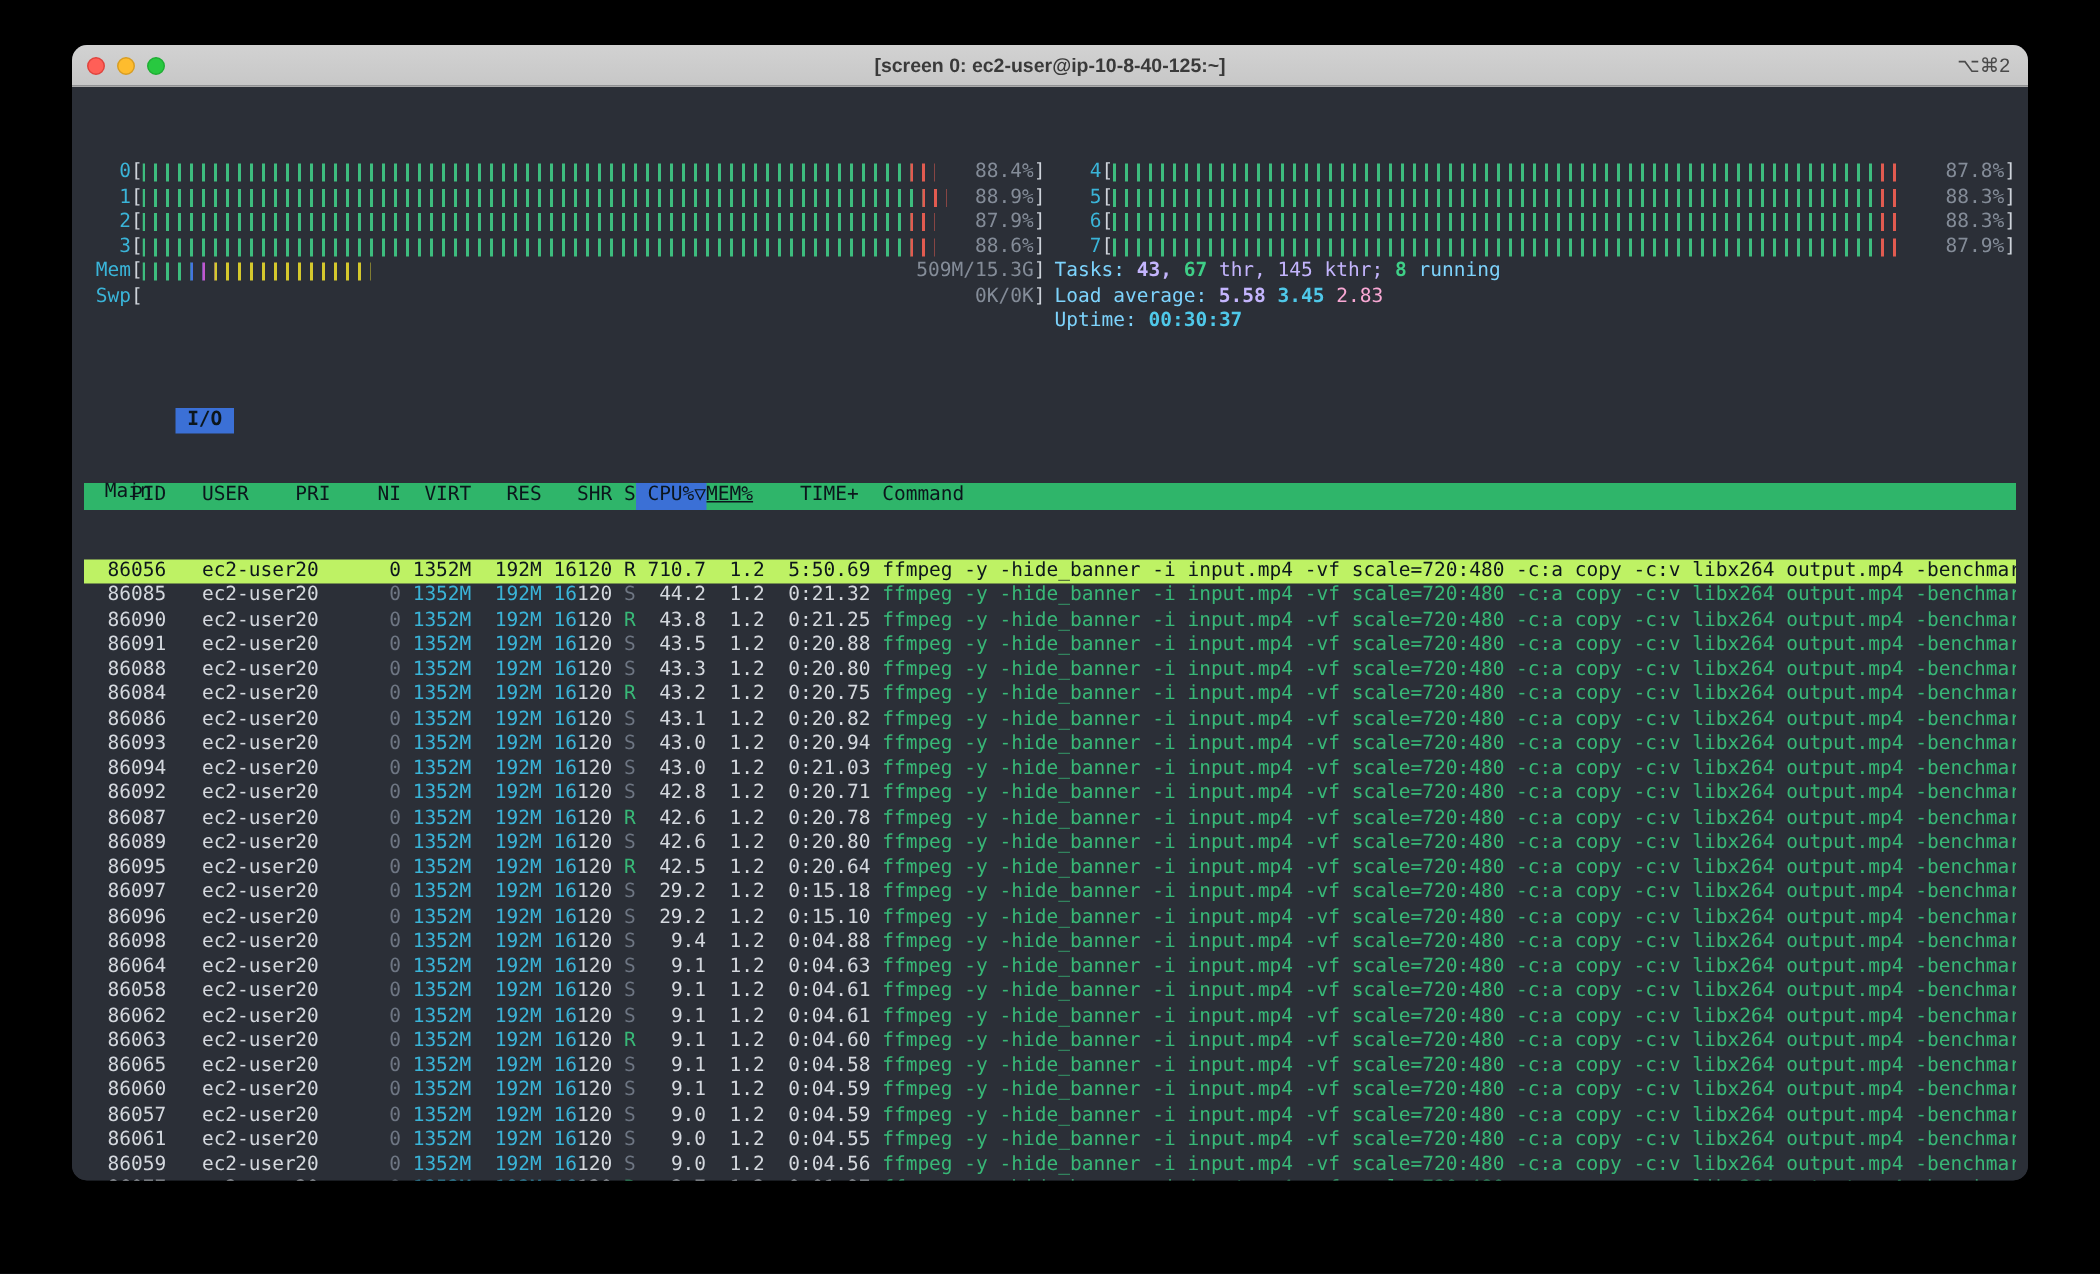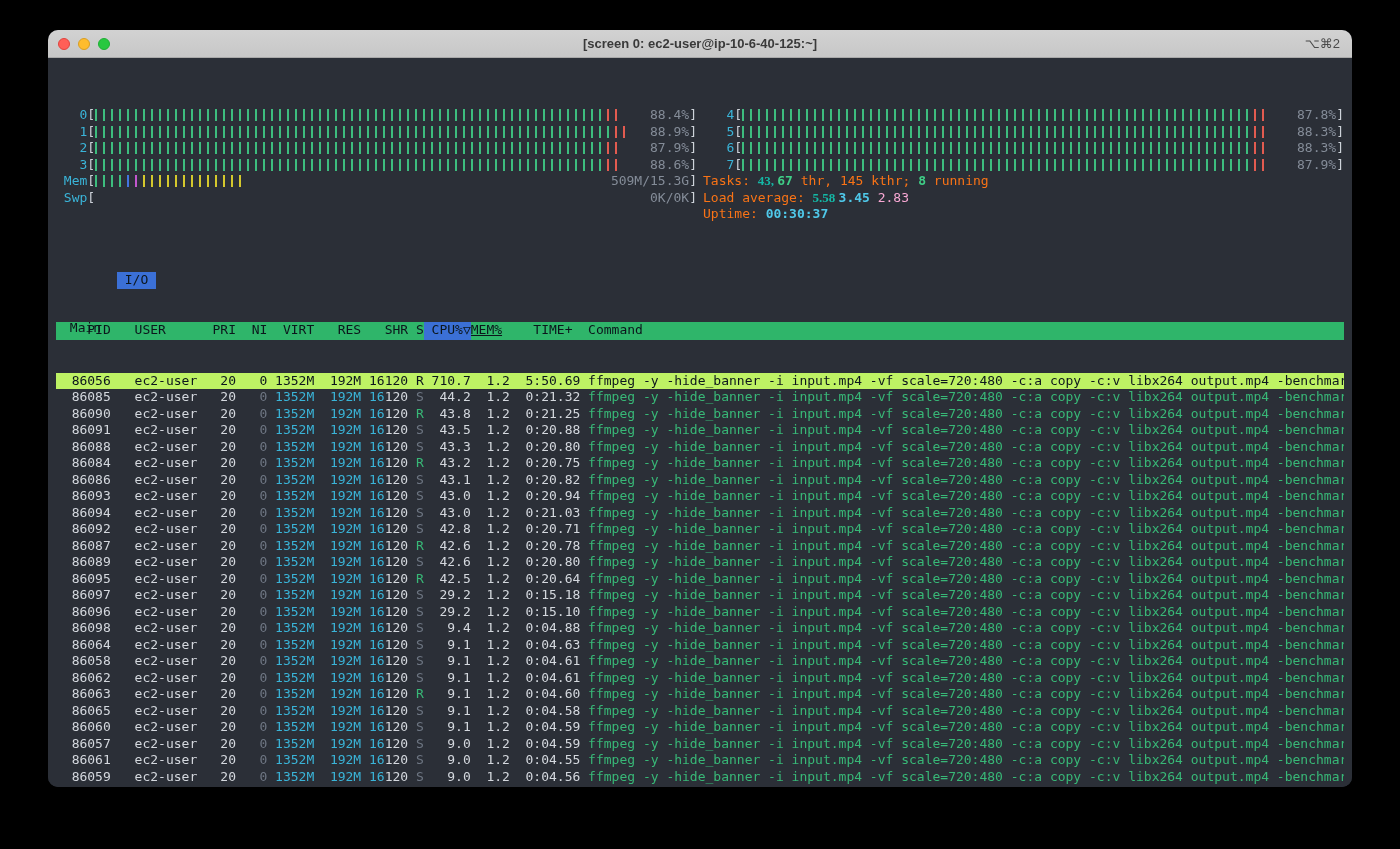--- a/index.html
+++ b/index.html
@@ -37,44 +37,44 @@
   
   .meters { display:grid; grid-template-columns:1fr 1fr; column-gap:6px; }
   .mline { display:flex; height:16.5px; align-items:center; }
   .mlabel { width:4ch; text-align:right; color:#3ab4d8; flex:0 0 auto; }
   .bracket { color:#ced3da; flex:0 0 auto; }
   .mtrack { flex:1 1 auto; position:relative; height:16.5px; overflow:hidden; }
   .mseg { position:relative; display:inline-block; height:12px; margin-top:2px; vertical-align:top; }
   .mvalue { position:absolute; right:0; top:0; color:#848c98; }
 
   .statusline { height:16.5px; white-space:pre; }
-  .c-cyan { color:#f97316; }
-  .c-wb { color:#14b8a6; font-weight:bold;font-family:Liberation Serif, serif; }
+  .c-cyan { color:#7dd3fc; }
+  .c-wb { color:#c4b5fd; font-weight:bold; }
   .c-gb { color:#3fcf87; font-weight:bold; }
-  .c-dim { color:#f97316; }
+  .c-dim { color:#c4b5fd; }
   .c-cyb { color:#4fc8e9; font-weight:bold; }
   .c-cyd { color:#f9a8d4; }
 
   
   .tabs { display:flex; height:16.5px; margin-top:16.5px; }
   .tab { padding:0 1ch; color:#0c161c; margin-right:8px; cursor:default; }
   .tab.active { background:#2fb56a; margin-left:6px;margin-top:48px; }
-  .tab.inactive { background:#3b70d6; }
+  .tab.inactive { background:#3b70d6;font-weight:bold; }
 
   
   .thead { display:flex; height:18px; background:#2fb56a; color:#0c161c; }
   .rows-wrap { }
   .prow { display:flex; height:16.5px; }
   .prow.sel { background:#bef264; }
   .prow.sel span, .prow.sel div { color:#0c161c !important; }
 
   .cell { white-space:pre; overflow:hidden; flex:0 0 auto; }
   .c-pid  { width:7ch;  text-align:right; }
   .c-user { width:10ch; text-align:left; margin-left:1ch;padding-left:16px; }
-  .c-pri  { width:5ch;  text-align:right; }
+  .c-pri  { width:5ch;  }
   .c-ni   { width:4ch;  text-align:right; }
   .c-virt { width:6ch;  text-align:right; }
   .c-res  { width:6ch;  text-align:right; }
   .c-shr  { width:6ch;  text-align:right; }
   .c-s    { width:2ch;  text-align:right; }
   .c-cpu  { width:6ch;  text-align:right; }
   .c-mem  { width:5ch;  text-align:right; }
   .c-time { width:9ch;  text-align:right; }
   .c-cmd  { flex:1 1 auto; text-align:left; margin-left:1ch; }
   .thead .c-mem { text-align:left;text-decoration:underline; }
@@ -89,21 +89,21 @@
 </head>
 <body>
 
 <div class="window">
   <div class="titlebar">
     <div class="traffic">
       <span class="tl red"></span>
       <span class="tl yellow"></span>
       <span class="tl green"></span>
     </div>
-    <div class="tb-title">[screen 0: ec2-user@ip-10-6-40-125:~]</div>
+    <div class="tb-title">[screen 0: ec2-user@ip-10-8-40-125:~]</div>
     <div class="tb-right">⌥⌘2</div>
   </div>
 
   <div class="term">
     <div class="meters" id="meters"><div><div class="mline"><span class="mlabel">0</span><span class="bracket">[</span><span class="mtrack"><span class="mseg" style="width: 512px; background: repeating-linear-gradient(90deg, rgb(61, 189, 126) 0px, rgb(61, 189, 126) 2px, transparent 2px, transparent 8px);"></span><span class="mseg" style="width: 16px; background: repeating-linear-gradient(90deg, rgb(226, 91, 80) 0px, rgb(226, 91, 80) 2px, transparent 2px, transparent 8px);"></span><span class="mvalue">88.4%</span></span><span class="bracket">]</span></div><div class="mline"><span class="mlabel">1</span><span class="bracket">[</span><span class="mtrack"><span class="mseg" style="width: 520px; background: repeating-linear-gradient(90deg, rgb(61, 189, 126) 0px, rgb(61, 189, 126) 2px, transparent 2px, transparent 8px);"></span><span class="mseg" style="width: 16px; background: repeating-linear-gradient(90deg, rgb(226, 91, 80) 0px, rgb(226, 91, 80) 2px, transparent 2px, transparent 8px);"></span><span class="mvalue">88.9%</span></span><span class="bracket">]</span></div><div class="mline"><span class="mlabel">2</span><span class="bracket">[</span><span class="mtrack"><span class="mseg" style="width: 512px; background: repeating-linear-gradient(90deg, rgb(61, 189, 126) 0px, rgb(61, 189, 126) 2px, transparent 2px, transparent 8px);"></span><span class="mseg" style="width: 16px; background: repeating-linear-gradient(90deg, rgb(226, 91, 80) 0px, rgb(226, 91, 80) 2px, transparent 2px, transparent 8px);"></span><span class="mvalue">87.9%</span></span><span class="bracket">]</span></div><div class="mline"><span class="mlabel">3</span><span class="bracket">[</span><span class="mtrack"><span class="mseg" style="width: 512px; background: repeating-linear-gradient(90deg, rgb(61, 189, 126) 0px, rgb(61, 189, 126) 2px, transparent 2px, transparent 8px);"></span><span class="mseg" style="width: 16px; background: repeating-linear-gradient(90deg, rgb(226, 91, 80) 0px, rgb(226, 91, 80) 2px, transparent 2px, transparent 8px);"></span><span class="mvalue">88.6%</span></span><span class="bracket">]</span></div><div class="mline"><span class="mlabel">Mem</span><span class="bracket">[</span><span class="mtrack"><span class="mseg" style="width: 32px; background: repeating-linear-gradient(90deg, rgb(61, 189, 126) 0px, rgb(61, 189, 126) 2px, transparent 2px, transparent 8px);"></span><span class="mseg" style="width: 8px; background: repeating-linear-gradient(90deg, rgb(67, 117, 224) 0px, rgb(67, 117, 224) 2px, transparent 2px, transparent 8px);"></span><span class="mseg" style="width: 8px; background: repeating-linear-gradient(90deg, rgb(194, 87, 206) 0px, rgb(194, 87, 206) 2px, transparent 2px, transparent 8px);"></span><span class="mseg" style="width: 104px; background: repeating-linear-gradient(90deg, rgb(212, 200, 45) 0px, rgb(212, 200, 45) 2px, transparent 2px, transparent 8px);"></span><span class="mvalue">509M/15.3G</span></span><span class="bracket">]</span></div><div class="mline"><span class="mlabel">Swp</span><span class="bracket">[</span><span class="mtrack"><span class="mvalue">0K/0K</span></span><span class="bracket">]</span></div></div><div><div class="mline"><span class="mlabel">4</span><span class="bracket">[</span><span class="mtrack"><span class="mseg" style="width: 512px; background: repeating-linear-gradient(90deg, rgb(61, 189, 126) 0px, rgb(61, 189, 126) 2px, transparent 2px, transparent 8px);"></span><span class="mseg" style="width: 16px; background: repeating-linear-gradient(90deg, rgb(226, 91, 80) 0px, rgb(226, 91, 80) 2px, transparent 2px, transparent 8px);"></span><span class="mvalue">87.8%</span></span><span class="bracket">]</span></div><div class="mline"><span class="mlabel">5</span><span class="bracket">[</span><span class="mtrack"><span class="mseg" style="width: 512px; background: repeating-linear-gradient(90deg, rgb(61, 189, 126) 0px, rgb(61, 189, 126) 2px, transparent 2px, transparent 8px);"></span><span class="mseg" style="width: 16px; background: repeating-linear-gradient(90deg, rgb(226, 91, 80) 0px, rgb(226, 91, 80) 2px, transparent 2px, transparent 8px);"></span><span class="mvalue">88.3%</span></span><span class="bracket">]</span></div><div class="mline"><span class="mlabel">6</span><span class="bracket">[</span><span class="mtrack"><span class="mseg" style="width: 512px; background: repeating-linear-gradient(90deg, rgb(61, 189, 126) 0px, rgb(61, 189, 126) 2px, transparent 2px, transparent 8px);"></span><span class="mseg" style="width: 16px; background: repeating-linear-gradient(90deg, rgb(226, 91, 80) 0px, rgb(226, 91, 80) 2px, transparent 2px, transparent 8px);"></span><span class="mvalue">88.3%</span></span><span class="bracket">]</span></div><div class="mline"><span class="mlabel">7</span><span class="bracket">[</span><span class="mtrack"><span class="mseg" style="width: 512px; background: repeating-linear-gradient(90deg, rgb(61, 189, 126) 0px, rgb(61, 189, 126) 2px, transparent 2px, transparent 8px);"></span><span class="mseg" style="width: 16px; background: repeating-linear-gradient(90deg, rgb(226, 91, 80) 0px, rgb(226, 91, 80) 2px, transparent 2px, transparent 8px);"></span><span class="mvalue">87.9%</span></span><span class="bracket">]</span></div><div class="statusline"><span class="c-cyan">Tasks: </span><span class="c-wb">43, </span><span class="c-gb">67</span><span class="c-dim"> thr, 145 kthr; </span><span class="c-gb">8</span><span class="c-cyan"> running</span></div><div class="statusline"><span class="c-cyan">Load average: </span><span class="c-wb">5.58 </span><span class="c-cyb">3.45 </span><span class="c-cyd">2.83</span></div><div class="statusline"><span class="c-cyan">Uptime: </span><span class="c-cyb">00:30:37</span></div></div></div>
     <div class="tabs" id="tabs"><span class="tab active">Main</span><span class="tab inactive">I/O</span></div>
     <div class="thead" id="thead"><span class="cell c-pid">PID</span><span class="cell c-user">USER</span><span class="cell c-pri">PRI</span><span class="cell c-ni">NI</span><span class="cell c-virt">VIRT</span><span class="cell c-res">RES</span><span class="cell c-shr">SHR</span><span class="cell c-s">S</span><span class="cell c-cpu sorted">CPU%▽</span><span class="cell c-mem">MEM%</span><span class="cell c-time">TIME+</span><span class="cell c-cmd">Command</span></div>
     <div class="rows-wrap" id="rows"><div class="prow sel"><span class="cell c-pid t-white">86056</span><span class="cell c-user t-white">ec2-user</span><span class="cell c-pri t-white">20</span><span class="cell c-ni t-dim">0</span><span class="cell c-virt t-cyan">1352M</span><span class="cell c-res t-cyan">192M</span><span class="cell c-shr"><span class="t-cyan">16</span><span class="t-white">120</span></span><span class="cell c-s t-green">R</span><span class="cell c-cpu t-white">710.7</span><span class="cell c-mem t-white">1.2</span><span class="cell c-time t-white">5:50.69</span><span class="cell c-cmd t-green">ffmpeg -y -hide_banner -i input.mp4 -vf scale=720:480 -c:a copy -c:v libx264 output.mp4 -benchmark</span></div><div class="prow"><span class="cell c-pid t-white">86085</span><span class="cell c-user t-white">ec2-user</span><span class="cell c-pri t-white">20</span><span class="cell c-ni t-dim">0</span><span class="cell c-virt t-cyan">1352M</span><span class="cell c-res t-cyan">192M</span><span class="cell c-shr"><span class="t-cyan">16</span><span class="t-white">120</span></span><span class="cell c-s t-dim">S</span><span class="cell c-cpu t-white">44.2</span><span class="cell c-mem t-white">1.2</span><span class="cell c-time t-white">0:21.32</span><span class="cell c-cmd t-green">ffmpeg -y -hide_banner -i input.mp4 -vf scale=720:480 -c:a copy -c:v libx264 output.mp4 -benchmark</span></div><div class="prow"><span class="cell c-pid t-white">86090</span><span class="cell c-user t-white">ec2-user</span><span class="cell c-pri t-white">20</span><span class="cell c-ni t-dim">0</span><span class="cell c-virt t-cyan">1352M</span><span class="cell c-res t-cyan">192M</span><span class="cell c-shr"><span class="t-cyan">16</span><span class="t-white">120</span></span><span class="cell c-s t-green">R</span><span class="cell c-cpu t-white">43.8</span><span class="cell c-mem t-white">1.2</span><span class="cell c-time t-white">0:21.25</span><span class="cell c-cmd t-green">ffmpeg -y -hide_banner -i input.mp4 -vf scale=720:480 -c:a copy -c:v libx264 output.mp4 -benchmark</span></div><div class="prow"><span class="cell c-pid t-white">86091</span><span class="cell c-user t-white">ec2-user</span><span class="cell c-pri t-white">20</span><span class="cell c-ni t-dim">0</span><span class="cell c-virt t-cyan">1352M</span><span class="cell c-res t-cyan">192M</span><span class="cell c-shr"><span class="t-cyan">16</span><span class="t-white">120</span></span><span class="cell c-s t-dim">S</span><span class="cell c-cpu t-white">43.5</span><span class="cell c-mem t-white">1.2</span><span class="cell c-time t-white">0:20.88</span><span class="cell c-cmd t-green">ffmpeg -y -hide_banner -i input.mp4 -vf scale=720:480 -c:a copy -c:v libx264 output.mp4 -benchmark</span></div><div class="prow"><span class="cell c-pid t-white">86088</span><span class="cell c-user t-white">ec2-user</span><span class="cell c-pri t-white">20</span><span class="cell c-ni t-dim">0</span><span class="cell c-virt t-cyan">1352M</span><span class="cell c-res t-cyan">192M</span><span class="cell c-shr"><span class="t-cyan">16</span><span class="t-white">120</span></span><span class="cell c-s t-dim">S</span><span class="cell c-cpu t-white">43.3</span><span class="cell c-mem t-white">1.2</span><span class="cell c-time t-white">0:20.80</span><span class="cell c-cmd t-green">ffmpeg -y -hide_banner -i input.mp4 -vf scale=720:480 -c:a copy -c:v libx264 output.mp4 -benchmark</span></div><div class="prow"><span class="cell c-pid t-white">86084</span><span class="cell c-user t-white">ec2-user</span><span class="cell c-pri t-white">20</span><span class="cell c-ni t-dim">0</span><span class="cell c-virt t-cyan">1352M</span><span class="cell c-res t-cyan">192M</span><span class="cell c-shr"><span class="t-cyan">16</span><span class="t-white">120</span></span><span class="cell c-s t-green">R</span><span class="cell c-cpu t-white">43.2</span><span class="cell c-mem t-white">1.2</span><span class="cell c-time t-white">0:20.75</span><span class="cell c-cmd t-green">ffmpeg -y -hide_banner -i input.mp4 -vf scale=720:480 -c:a copy -c:v libx264 output.mp4 -benchmark</span></div><div class="prow"><span class="cell c-pid t-white">86086</span><span class="cell c-user t-white">ec2-user</span><span class="cell c-pri t-white">20</span><span class="cell c-ni t-dim">0</span><span class="cell c-virt t-cyan">1352M</span><span class="cell c-res t-cyan">192M</span><span class="cell c-shr"><span class="t-cyan">16</span><span class="t-white">120</span></span><span class="cell c-s t-dim">S</span><span class="cell c-cpu t-white">43.1</span><span class="cell c-mem t-white">1.2</span><span class="cell c-time t-white">0:20.82</span><span class="cell c-cmd t-green">ffmpeg -y -hide_banner -i input.mp4 -vf scale=720:480 -c:a copy -c:v libx264 output.mp4 -benchmark</span></div><div class="prow"><span class="cell c-pid t-white">86093</span><span class="cell c-user t-white">ec2-user</span><span class="cell c-pri t-white">20</span><span class="cell c-ni t-dim">0</span><span class="cell c-virt t-cyan">1352M</span><span class="cell c-res t-cyan">192M</span><span class="cell c-shr"><span class="t-cyan">16</span><span class="t-white">120</span></span><span class="cell c-s t-dim">S</span><span class="cell c-cpu t-white">43.0</span><span class="cell c-mem t-white">1.2</span><span class="cell c-time t-white">0:20.94</span><span class="cell c-cmd t-green">ffmpeg -y -hide_banner -i input.mp4 -vf scale=720:480 -c:a copy -c:v libx264 output.mp4 -benchmark</span></div><div class="prow"><span class="cell c-pid t-white">86094</span><span class="cell c-user t-white">ec2-user</span><span class="cell c-pri t-white">20</span><span class="cell c-ni t-dim">0</span><span class="cell c-virt t-cyan">1352M</span><span class="cell c-res t-cyan">192M</span><span class="cell c-shr"><span class="t-cyan">16</span><span class="t-white">120</span></span><span class="cell c-s t-dim">S</span><span class="cell c-cpu t-white">43.0</span><span class="cell c-mem t-white">1.2</span><span class="cell c-time t-white">0:21.03</span><span class="cell c-cmd t-green">ffmpeg -y -hide_banner -i input.mp4 -vf scale=720:480 -c:a copy -c:v libx264 output.mp4 -benchmark</span></div><div class="prow"><span class="cell c-pid t-white">86092</span><span class="cell c-user t-white">ec2-user</span><span class="cell c-pri t-white">20</span><span class="cell c-ni t-dim">0</span><span class="cell c-virt t-cyan">1352M</span><span class="cell c-res t-cyan">192M</span><span class="cell c-shr"><span class="t-cyan">16</span><span class="t-white">120</span></span><span class="cell c-s t-dim">S</span><span class="cell c-cpu t-white">42.8</span><span class="cell c-mem t-white">1.2</span><span class="cell c-time t-white">0:20.71</span><span class="cell c-cmd t-green">ffmpeg -y -hide_banner -i input.mp4 -vf scale=720:480 -c:a copy -c:v libx264 output.mp4 -benchmark</span></div><div class="prow"><span class="cell c-pid t-white">86087</span><span class="cell c-user t-white">ec2-user</span><span class="cell c-pri t-white">20</span><span class="cell c-ni t-dim">0</span><span class="cell c-virt t-cyan">1352M</span><span class="cell c-res t-cyan">192M</span><span class="cell c-shr"><span class="t-cyan">16</span><span class="t-white">120</span></span><span class="cell c-s t-green">R</span><span class="cell c-cpu t-white">42.6</span><span class="cell c-mem t-white">1.2</span><span class="cell c-time t-white">0:20.78</span><span class="cell c-cmd t-green">ffmpeg -y -hide_banner -i input.mp4 -vf scale=720:480 -c:a copy -c:v libx264 output.mp4 -benchmark</span></div><div class="prow"><span class="cell c-pid t-white">86089</span><span class="cell c-user t-white">ec2-user</span><span class="cell c-pri t-white">20</span><span class="cell c-ni t-dim">0</span><span class="cell c-virt t-cyan">1352M</span><span class="cell c-res t-cyan">192M</span><span class="cell c-shr"><span class="t-cyan">16</span><span class="t-white">120</span></span><span class="cell c-s t-dim">S</span><span class="cell c-cpu t-white">42.6</span><span class="cell c-mem t-white">1.2</span><span class="cell c-time t-white">0:20.80</span><span class="cell c-cmd t-green">ffmpeg -y -hide_banner -i input.mp4 -vf scale=720:480 -c:a copy -c:v libx264 output.mp4 -benchmark</span></div><div class="prow"><span class="cell c-pid t-white">86095</span><span class="cell c-user t-white">ec2-user</span><span class="cell c-pri t-white">20</span><span class="cell c-ni t-dim">0</span><span class="cell c-virt t-cyan">1352M</span><span class="cell c-res t-cyan">192M</span><span class="cell c-shr"><span class="t-cyan">16</span><span class="t-white">120</span></span><span class="cell c-s t-green">R</span><span class="cell c-cpu t-white">42.5</span><span class="cell c-mem t-white">1.2</span><span class="cell c-time t-white">0:20.64</span><span class="cell c-cmd t-green">ffmpeg -y -hide_banner -i input.mp4 -vf scale=720:480 -c:a copy -c:v libx264 output.mp4 -benchmark</span></div><div class="prow"><span class="cell c-pid t-white">86097</span><span class="cell c-user t-white">ec2-user</span><span class="cell c-pri t-white">20</span><span class="cell c-ni t-dim">0</span><span class="cell c-virt t-cyan">1352M</span><span class="cell c-res t-cyan">192M</span><span class="cell c-shr"><span class="t-cyan">16</span><span class="t-white">120</span></span><span class="cell c-s t-dim">S</span><span class="cell c-cpu t-white">29.2</span><span class="cell c-mem t-white">1.2</span><span class="cell c-time t-white">0:15.18</span><span class="cell c-cmd t-green">ffmpeg -y -hide_banner -i input.mp4 -vf scale=720:480 -c:a copy -c:v libx264 output.mp4 -benchmark</span></div><div class="prow"><span class="cell c-pid t-white">86096</span><span class="cell c-user t-white">ec2-user</span><span class="cell c-pri t-white">20</span><span class="cell c-ni t-dim">0</span><span class="cell c-virt t-cyan">1352M</span><span class="cell c-res t-cyan">192M</span><span class="cell c-shr"><span class="t-cyan">16</span><span class="t-white">120</span></span><span class="cell c-s t-dim">S</span><span class="cell c-cpu t-white">29.2</span><span class="cell c-mem t-white">1.2</span><span class="cell c-time t-white">0:15.10</span><span class="cell c-cmd t-green">ffmpeg -y -hide_banner -i input.mp4 -vf scale=720:480 -c:a copy -c:v libx264 output.mp4 -benchmark</span></div><div class="prow"><span class="cell c-pid t-white">86098</span><span class="cell c-user t-white">ec2-user</span><span class="cell c-pri t-white">20</span><span class="cell c-ni t-dim">0</span><span class="cell c-virt t-cyan">1352M</span><span class="cell c-res t-cyan">192M</span><span class="cell c-shr"><span class="t-cyan">16</span><span class="t-white">120</span></span><span class="cell c-s t-dim">S</span><span class="cell c-cpu t-white">9.4</span><span class="cell c-mem t-white">1.2</span><span class="cell c-time t-white">0:04.88</span><span class="cell c-cmd t-green">ffmpeg -y -hide_banner -i input.mp4 -vf scale=720:480 -c:a copy -c:v libx264 output.mp4 -benchmark</span></div><div class="prow"><span class="cell c-pid t-white">86064</span><span class="cell c-user t-white">ec2-user</span><span class="cell c-pri t-white">20</span><span class="cell c-ni t-dim">0</span><span class="cell c-virt t-cyan">1352M</span><span class="cell c-res t-cyan">192M</span><span class="cell c-shr"><span class="t-cyan">16</span><span class="t-white">120</span></span><span class="cell c-s t-dim">S</span><span class="cell c-cpu t-white">9.1</span><span class="cell c-mem t-white">1.2</span><span class="cell c-time t-white">0:04.63</span><span class="cell c-cmd t-green">ffmpeg -y -hide_banner -i input.mp4 -vf scale=720:480 -c:a copy -c:v libx264 output.mp4 -benchmark</span></div><div class="prow"><span class="cell c-pid t-white">86058</span><span class="cell c-user t-white">ec2-user</span><span class="cell c-pri t-white">20</span><span class="cell c-ni t-dim">0</span><span class="cell c-virt t-cyan">1352M</span><span class="cell c-res t-cyan">192M</span><span class="cell c-shr"><span class="t-cyan">16</span><span class="t-white">120</span></span><span class="cell c-s t-dim">S</span><span class="cell c-cpu t-white">9.1</span><span class="cell c-mem t-white">1.2</span><span class="cell c-time t-white">0:04.61</span><span class="cell c-cmd t-green">ffmpeg -y -hide_banner -i input.mp4 -vf scale=720:480 -c:a copy -c:v libx264 output.mp4 -benchmark</span></div><div class="prow"><span class="cell c-pid t-white">86062</span><span class="cell c-user t-white">ec2-user</span><span class="cell c-pri t-white">20</span><span class="cell c-ni t-dim">0</span><span class="cell c-virt t-cyan">1352M</span><span class="cell c-res t-cyan">192M</span><span class="cell c-shr"><span class="t-cyan">16</span><span class="t-white">120</span></span><span class="cell c-s t-dim">S</span><span class="cell c-cpu t-white">9.1</span><span class="cell c-mem t-white">1.2</span><span class="cell c-time t-white">0:04.61</span><span class="cell c-cmd t-green">ffmpeg -y -hide_banner -i input.mp4 -vf scale=720:480 -c:a copy -c:v libx264 output.mp4 -benchmark</span></div><div class="prow"><span class="cell c-pid t-white">86063</span><span class="cell c-user t-white">ec2-user</span><span class="cell c-pri t-white">20</span><span class="cell c-ni t-dim">0</span><span class="cell c-virt t-cyan">1352M</span><span class="cell c-res t-cyan">192M</span><span class="cell c-shr"><span class="t-cyan">16</span><span class="t-white">120</span></span><span class="cell c-s t-green">R</span><span class="cell c-cpu t-white">9.1</span><span class="cell c-mem t-white">1.2</span><span class="cell c-time t-white">0:04.60</span><span class="cell c-cmd t-green">ffmpeg -y -hide_banner -i input.mp4 -vf scale=720:480 -c:a copy -c:v libx264 output.mp4 -benchmark</span></div><div class="prow"><span class="cell c-pid t-white">86065</span><span class="cell c-user t-white">ec2-user</span><span class="cell c-pri t-white">20</span><span class="cell c-ni t-dim">0</span><span class="cell c-virt t-cyan">1352M</span><span class="cell c-res t-cyan">192M</span><span class="cell c-shr"><span class="t-cyan">16</span><span class="t-white">120</span></span><span class="cell c-s t-dim">S</span><span class="cell c-cpu t-white">9.1</span><span class="cell c-mem t-white">1.2</span><span class="cell c-time t-white">0:04.58</span><span class="cell c-cmd t-green">ffmpeg -y -hide_banner -i input.mp4 -vf scale=720:480 -c:a copy -c:v libx264 output.mp4 -benchmark</span></div><div class="prow"><span class="cell c-pid t-white">86060</span><span class="cell c-user t-white">ec2-user</span><span class="cell c-pri t-white">20</span><span class="cell c-ni t-dim">0</span><span class="cell c-virt t-cyan">1352M</span><span class="cell c-res t-cyan">192M</span><span class="cell c-shr"><span class="t-cyan">16</span><span class="t-white">120</span></span><span class="cell c-s t-dim">S</span><span class="cell c-cpu t-white">9.1</span><span class="cell c-mem t-white">1.2</span><span class="cell c-time t-white">0:04.59</span><span class="cell c-cmd t-green">ffmpeg -y -hide_banner -i input.mp4 -vf scale=720:480 -c:a copy -c:v libx264 output.mp4 -benchmark</span></div><div class="prow"><span class="cell c-pid t-white">86057</span><span class="cell c-user t-white">ec2-user</span><span class="cell c-pri t-white">20</span><span class="cell c-ni t-dim">0</span><span class="cell c-virt t-cyan">1352M</span><span class="cell c-res t-cyan">192M</span><span class="cell c-shr"><span class="t-cyan">16</span><span class="t-white">120</span></span><span class="cell c-s t-dim">S</span><span class="cell c-cpu t-white">9.0</span><span class="cell c-mem t-white">1.2</span><span class="cell c-time t-white">0:04.59</span><span class="cell c-cmd t-green">ffmpeg -y -hide_banner -i input.mp4 -vf scale=720:480 -c:a copy -c:v libx264 output.mp4 -benchmark</span></div><div class="prow"><span class="cell c-pid t-white">86061</span><span class="cell c-user t-white">ec2-user</span><span class="cell c-pri t-white">20</span><span class="cell c-ni t-dim">0</span><span class="cell c-virt t-cyan">1352M</span><span class="cell c-res t-cyan">192M</span><span class="cell c-shr"><span class="t-cyan">16</span><span class="t-white">120</span></span><span class="cell c-s t-dim">S</span><span class="cell c-cpu t-white">9.0</span><span class="cell c-mem t-white">1.2</span><span class="cell c-time t-white">0:04.55</span><span class="cell c-cmd t-green">ffmpeg -y -hide_banner -i input.mp4 -vf scale=720:480 -c:a copy -c:v libx264 output.mp4 -benchmark</span></div><div class="prow"><span class="cell c-pid t-white">86059</span><span class="cell c-user t-white">ec2-user</span><span class="cell c-pri t-white">20</span><span class="cell c-ni t-dim">0</span><span class="cell c-virt t-cyan">1352M</span><span class="cell c-res t-cyan">192M</span><span class="cell c-shr"><span class="t-cyan">16</span><span class="t-white">120</span></span><span class="cell c-s t-dim">S</span><span class="cell c-cpu t-white">9.0</span><span class="cell c-mem t-white">1.2</span><span class="cell c-time t-white">0:04.56</span><span class="cell c-cmd t-green">ffmpeg -y -hide_banner -i input.mp4 -vf scale=720:480 -c:a copy -c:v libx264 output.mp4 -benchmark</span></div><div class="prow"><span class="cell c-pid t-white">86077</span><span class="cell c-user t-white">ec2-user</span><span class="cell c-pri t-white">20</span><span class="cell c-ni t-dim">0</span><span class="cell c-virt t-cyan">1352M</span><span class="cell c-res t-cyan">192M</span><span class="cell c-shr"><span class="t-cyan">16</span><span class="t-white">120</span></span><span class="cell c-s t-green">R</span><span class="cell c-cpu t-white">3.7</span><span class="cell c-mem t-white">1.2</span><span class="cell c-time t-white">0:01.97</span><span class="cell c-cmd t-green">ffmpeg -y -hide_banner -i input.mp4 -vf scale=720:480 -c:a copy -c:v libx264 output.mp4 -benchmark</span></div></div>
     
   </div>

